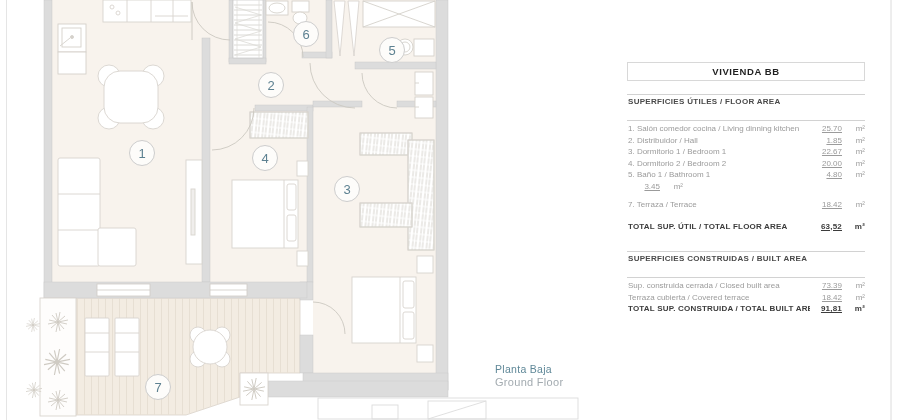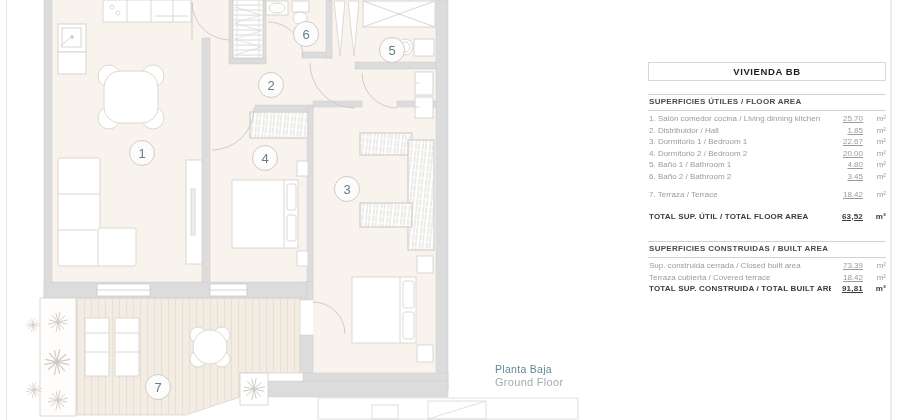--- a/index.html
+++ b/index.html
@@ -1,28 +1,28 @@
 <!DOCTYPE html>
 <html><head>
 <meta charset="utf-8">
 <style>
   html,body{margin:0;padding:0;background:#fff;}
   #screen{position:relative;width:900px;height:420px;background:#fff;overflow:hidden;
           font-family:"Liberation Sans", sans-serif;}
   #plan-svg{position:absolute;left:0;top:0;}
 
   
-  #area-panel{position:absolute;left:648px;top:62px;width:238px;}
+  #area-panel{position:absolute;left:627px;top:62px;width:238px;}
   .title-box{border:1px solid #d8d8d8;height:17px;line-height:17px;text-align:center;
              font-size:9.5px;font-weight:bold;letter-spacing:.6px;color:#1f1f1f;}
   #sections{margin-top:13px;}
   .section{margin-top:0;}
   .section + .section{margin-top:19px;}
   .section-header{border-top:1px solid #d2d2d2;border-bottom:1px solid #d2d2d2;
-                  padding:2px 0 4px 1px;font-size:8px;font-weight:600;color:#4a4a4a;
+                  padding:2px 0 14px 1px;font-size:8px;font-weight:600;color:#4a4a4a;
                   letter-spacing:.3px;margin-bottom:2px;}
   .row{display:flex;font-size:8px;color:#9b9b9b;line-height:11.5px;padding-left:1px;align-items:center;}
   .row .lbl{flex:1;white-space:nowrap;overflow:hidden;}
   .row .val{width:32px;text-align:right;text-decoration:underline;}
   .row .unit{width:23px;text-align:right;}
   .row.gap{margin-top:7px;}
   .row.total{font-weight:bold;color:#3c3c3c;letter-spacing:.2px;}
   .row.total.tgap{margin-top:10px;}
 
   
@@ -290,21 +290,20 @@
             <span class="lbl">4. Dormitorio 2 / Bedroom 2</span>
             <span class="val">20.00</span>
             <span class="unit">m²</span>
           </div>
           <div class="row">
             <span class="lbl">5. Baño 1 / Bathroom 1</span>
             <span class="val">4.80</span>
             <span class="unit">m²</span>
           </div>
           <div class="row">
-            <span class="lbl">6. Baño 2 / Bathroom 2</span>
             <span class="val">3.45</span>
             <span class="unit">m²</span>
           </div>
           <div class="row gap">
             <span class="lbl">7. Terraza / Terrace</span>
             <span class="val">18.42</span>
             <span class="unit">m²</span>
           </div>
           <div class="row total tgap">
             <span class="lbl">TOTAL SUP. ÚTIL / TOTAL FLOOR AREA</span>

